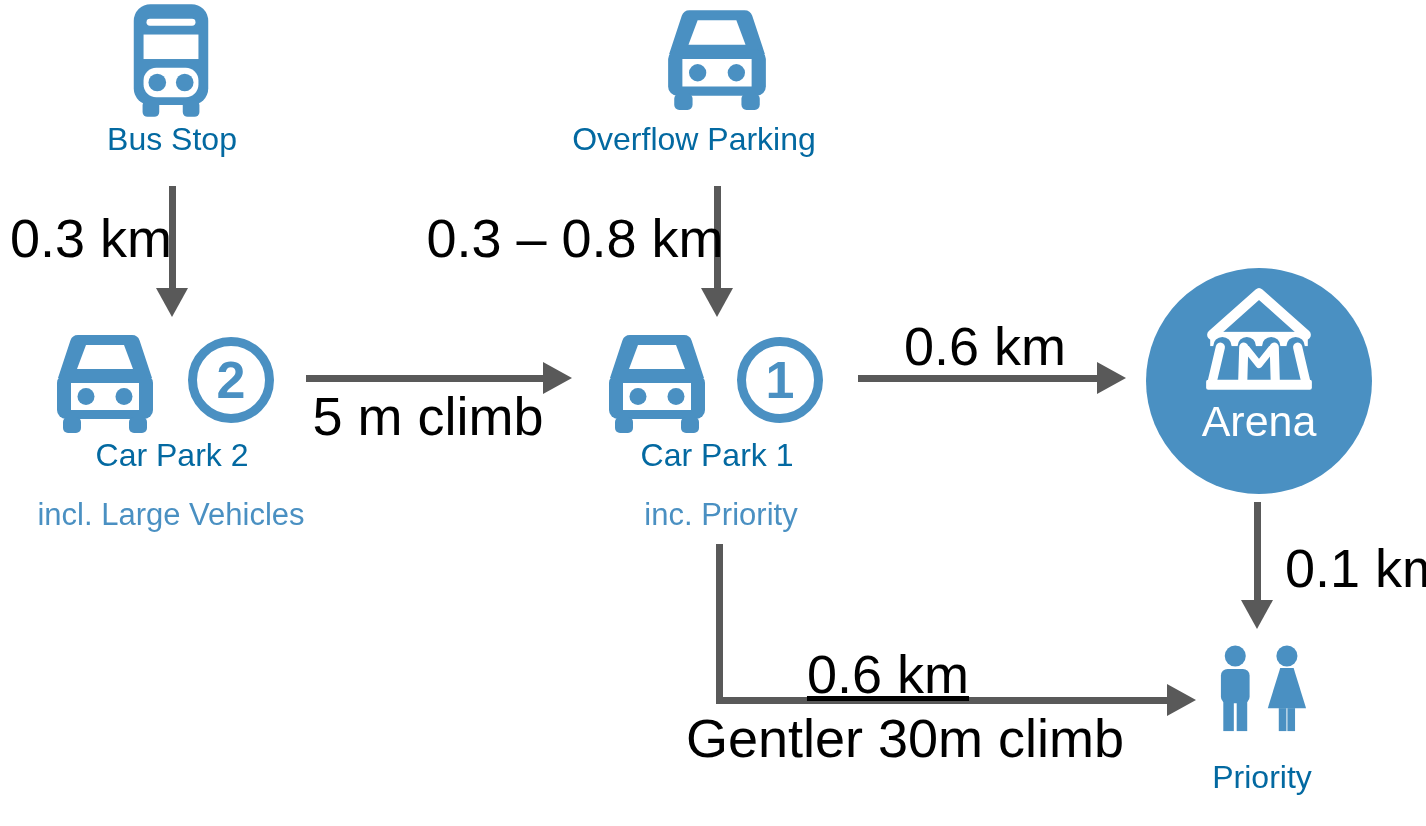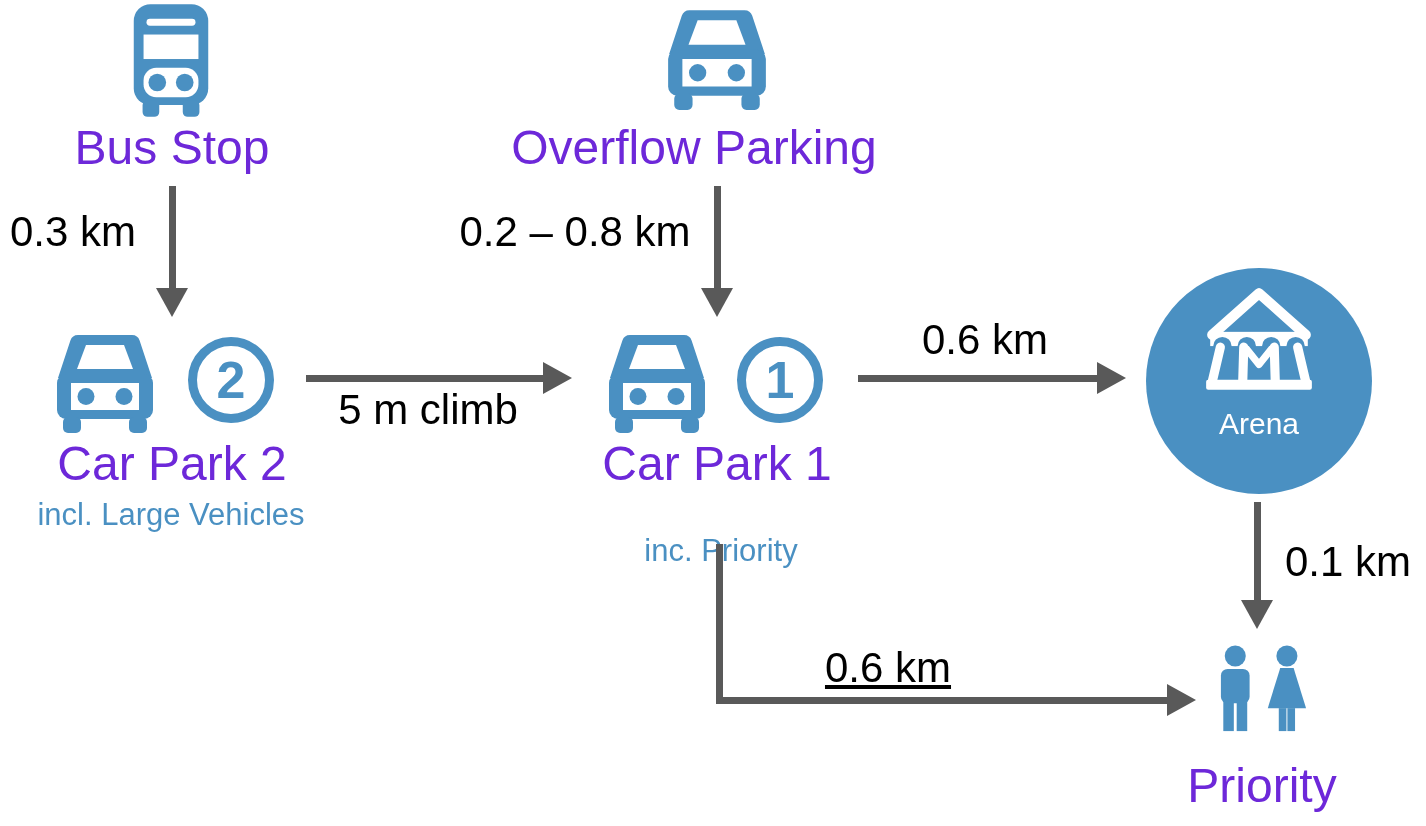--- a/index.html
+++ b/index.html
@@ -5,29 +5,29 @@
   html,body{margin:0;padding:0;background:#ffffff;}
   .canvas{
     position:relative;
     width:1426px;height:826px;
     background:#ffffff;
     font-family:"Liberation Sans","DejaVu Sans",sans-serif;
     overflow:hidden;
   }
   .abs{position:absolute;}
   .node-label{
-    font-size:48px;line-height:1.1;color:#6d28d9;
+    font-size:32px;line-height:1.1;color:#0369a1;
     white-space:nowrap;transform:translateX(-50%);
   }
   .node-sublabel{
     font-size:31px;line-height:1.1;color:#4A90C2;
     white-space:nowrap;transform:translateX(-50%);
   }
   .dist-label{
-    font-size:42px;line-height:1.05;color:#000000;
+    font-size:54px;line-height:1.05;color:#000000;
     white-space:nowrap;
   }
   .centered{transform:translateX(-50%);}
   .vline{width:7px;background:#595959;}
   .hline{height:7px;background:#595959;}
   .head-down{
     width:0;height:0;
     border-left:16px solid transparent;
     border-right:16px solid transparent;
     border-top:29px solid #595959;
@@ -42,21 +42,21 @@
     width:68px;height:68px;border:9px solid #4A90C2;border-radius:50%;
     display:flex;align-items:center;justify-content:center;
     color:#4A90C2;font-size:52px;font-weight:700;
   }
   .arena-circle{
     width:226px;height:226px;border-radius:50%;
     background:#4A90C2;
     display:flex;flex-direction:column;align-items:center;
   }
   .arena-label{
-    color:#ffffff;font-size:30px;line-height:1;margin-top:11px;
+    color:#ffffff;font-size:43px;line-height:1;margin-top:2px;
     white-space:nowrap;
   }
   svg{display:block;}
 </style>
 </head>
 <body>
 
 <div class="canvas">
 
   <div class="abs" style="left:122px;top:4px;">
@@ -86,21 +86,21 @@
     </svg>
   </div>
   <div class="abs node-label" style="left:694px;top:122px;">Overflow Parking</div>
 
   <div class="abs vline" style="left:169px;top:186px;height:102px;"></div>
   <div class="abs head-down" style="left:156px;top:288px;"></div>
   <div class="abs dist-label" style="left:10px;top:210px;">0.3 km</div>
 
   <div class="abs vline" style="left:714px;top:186px;height:102px;"></div>
   <div class="abs head-down" style="left:701px;top:288px;"></div>
-  <div class="abs dist-label centered" style="left:575px;top:210px;">0.2 – 0.8 km</div>
+  <div class="abs dist-label centered" style="left:575px;top:210px;">0.3 – 0.8 km</div>
 
   <div class="abs" style="left:50px;top:333px;">
     <svg width="110" height="100" viewBox="0 0 110 100" fill="#4A90C2">
       <path d="M28,2 h54 a8,8 0 0 1 7.6,5.5 L102,45 H8 L20.4,7.5 A8,8 0 0 1 28,2 Z"></path>
       <polygon points="36,12 74,12 83,36 27,36" fill="#ffffff"></polygon>
       <rect x="7" y="41" width="96" height="45" rx="9"></rect>
       <rect x="21" y="50" width="68" height="27" fill="#ffffff"></rect>
       <circle cx="36" cy="63.5" r="8.5"></circle>
       <circle cx="74" cy="63.5" r="8.5"></circle>
       <rect x="13" y="84" width="18" height="16" rx="5"></rect>
@@ -122,21 +122,21 @@
       <rect x="7" y="41" width="96" height="45" rx="9"></rect>
       <rect x="21" y="50" width="68" height="27" fill="#ffffff"></rect>
       <circle cx="36" cy="63.5" r="8.5"></circle>
       <circle cx="74" cy="63.5" r="8.5"></circle>
       <rect x="13" y="84" width="18" height="16" rx="5"></rect>
       <rect x="79" y="84" width="18" height="16" rx="5"></rect>
     </svg>
   </div>
   <div class="abs badge" style="left:737px;top:337px;">1</div>
   <div class="abs node-label" style="left:717px;top:438px;">Car Park 1</div>
-  <div class="abs node-sublabel" style="left:721px;top:498px;margin-top:36px;">inc. Priority</div>
+  <div class="abs node-sublabel" style="left:721px;top:498px;">inc. Priority</div>
 
   <div class="abs hline" style="left:858px;top:375px;width:240px;"></div>
   <div class="abs head-right" style="left:1097px;top:362px;"></div>
   <div class="abs dist-label centered" style="left:985px;top:318px;">0.6 km</div>
 
   <div class="abs arena-circle" style="left:1146px;top:268px;">
     <div style="margin-top:16px;">
       <svg width="122" height="114" viewBox="0 0 120 112">
         <path d="M14,50 L60,9 L106,50" fill="none" stroke="#ffffff" stroke-width="10" stroke-linecap="round" stroke-linejoin="round"></path>
         <rect x="12" y="47" width="96" height="14" fill="#ffffff"></rect>
@@ -156,20 +156,21 @@
   </div>
 
   <div class="abs vline" style="left:1254px;top:502px;height:98px;"></div>
   <div class="abs head-down" style="left:1241px;top:600px;"></div>
   <div class="abs dist-label" style="left:1285px;top:532px;margin-top:8px;">0.1 km</div>
 
   <div class="abs vline" style="left:716px;top:544px;height:160px;"></div>
   <div class="abs hline" style="left:716px;top:697px;width:452px;"></div>
   <div class="abs head-right" style="left:1167px;top:684px;"></div>
   <div class="abs dist-label centered" style="left:888px;top:646px;text-decoration:underline;">0.6 km</div>
+  <div class="abs dist-label centered" style="left:905px;top:710px;">Gentler 30m climb</div>
 
   <div class="abs" style="left:1215px;top:645px;">
     <svg width="96" height="110" viewBox="0 0 100 115" fill="#4A90C2">
       <circle cx="21" cy="11.5" r="11"></circle>
       <rect x="6" y="25" width="30" height="36" rx="7"></rect>
       <rect x="8.5" y="58" width="11" height="32"></rect>
       <rect x="22.5" y="58" width="11" height="32"></rect>
       <circle cx="75" cy="11.5" r="11"></circle>
       <polygon points="68,24 82,24 95,66 55,66"></polygon>
       <rect x="66.5" y="66" width="8" height="24"></rect>

